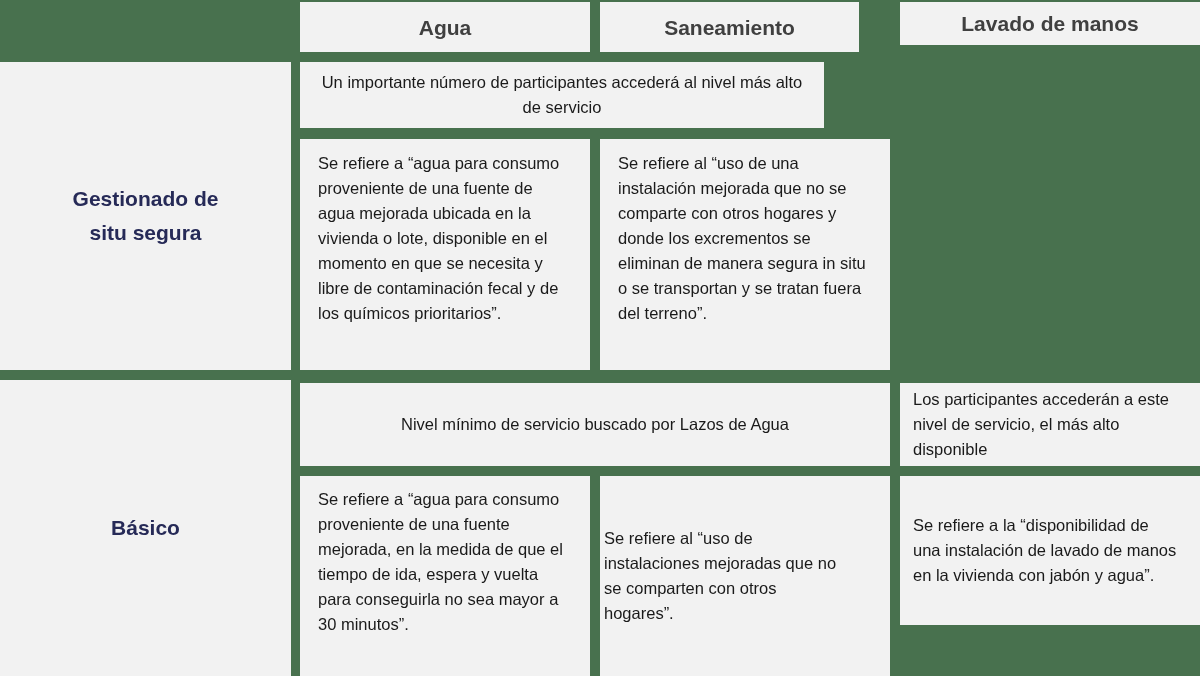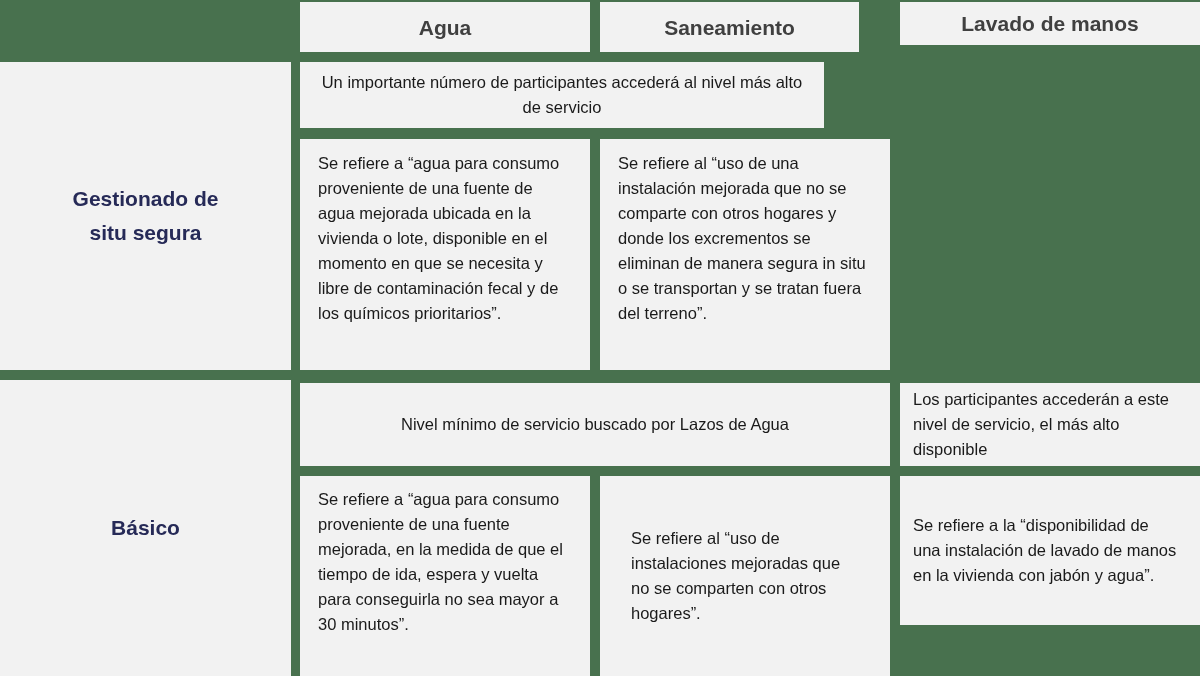--- a/index.html
+++ b/index.html
@@ -61,18 +61,18 @@
 </div>
 <div class="cell merged" style="left:300px; top:383px; width:590px; height:83px;">
   <span>Nivel mínimo de servicio buscado por Lazos de Agua</span>
 </div>
 <div class="cell txt-mid" style="left:900px; top:383px; width:300px; height:83px; padding-left:13px;">
   <span>Los participantes accederán a este nivel de servicio, el más alto disponible</span>
 </div>
 <div class="cell txt" style="left:300px; top:476px; width:290px; height:200px; padding-top:11px;">
   <span>Se refiere a “agua para consumo proveniente de una fuente mejorada, en la medida de que el tiempo de ida, espera y vuelta para conseguirla no sea mayor a 30 minutos”.</span>
 </div>
-<div class="cell txt-mid" style="left:600px; top:476px; width:290px; height:200px; padding-left:31px; padding-right:40px;">
+<div class="cell txt-mid" style="left:600px; top:476px; width:290px; height:200px; padding-left:4px; padding-right:40px;">
   <span>Se refiere al “uso de instalaciones mejoradas que no se comparten con otros hogares”.</span>
 </div>
 <div class="cell txt-mid" style="left:900px; top:476px; width:300px; height:149px; padding-left:13px; padding-right:20px;">
   <span>Se refiere a la “disponibilidad de una instalación de lavado de manos en la vivienda con jabón y agua”.</span>
 </div>
 
 </body></html>

